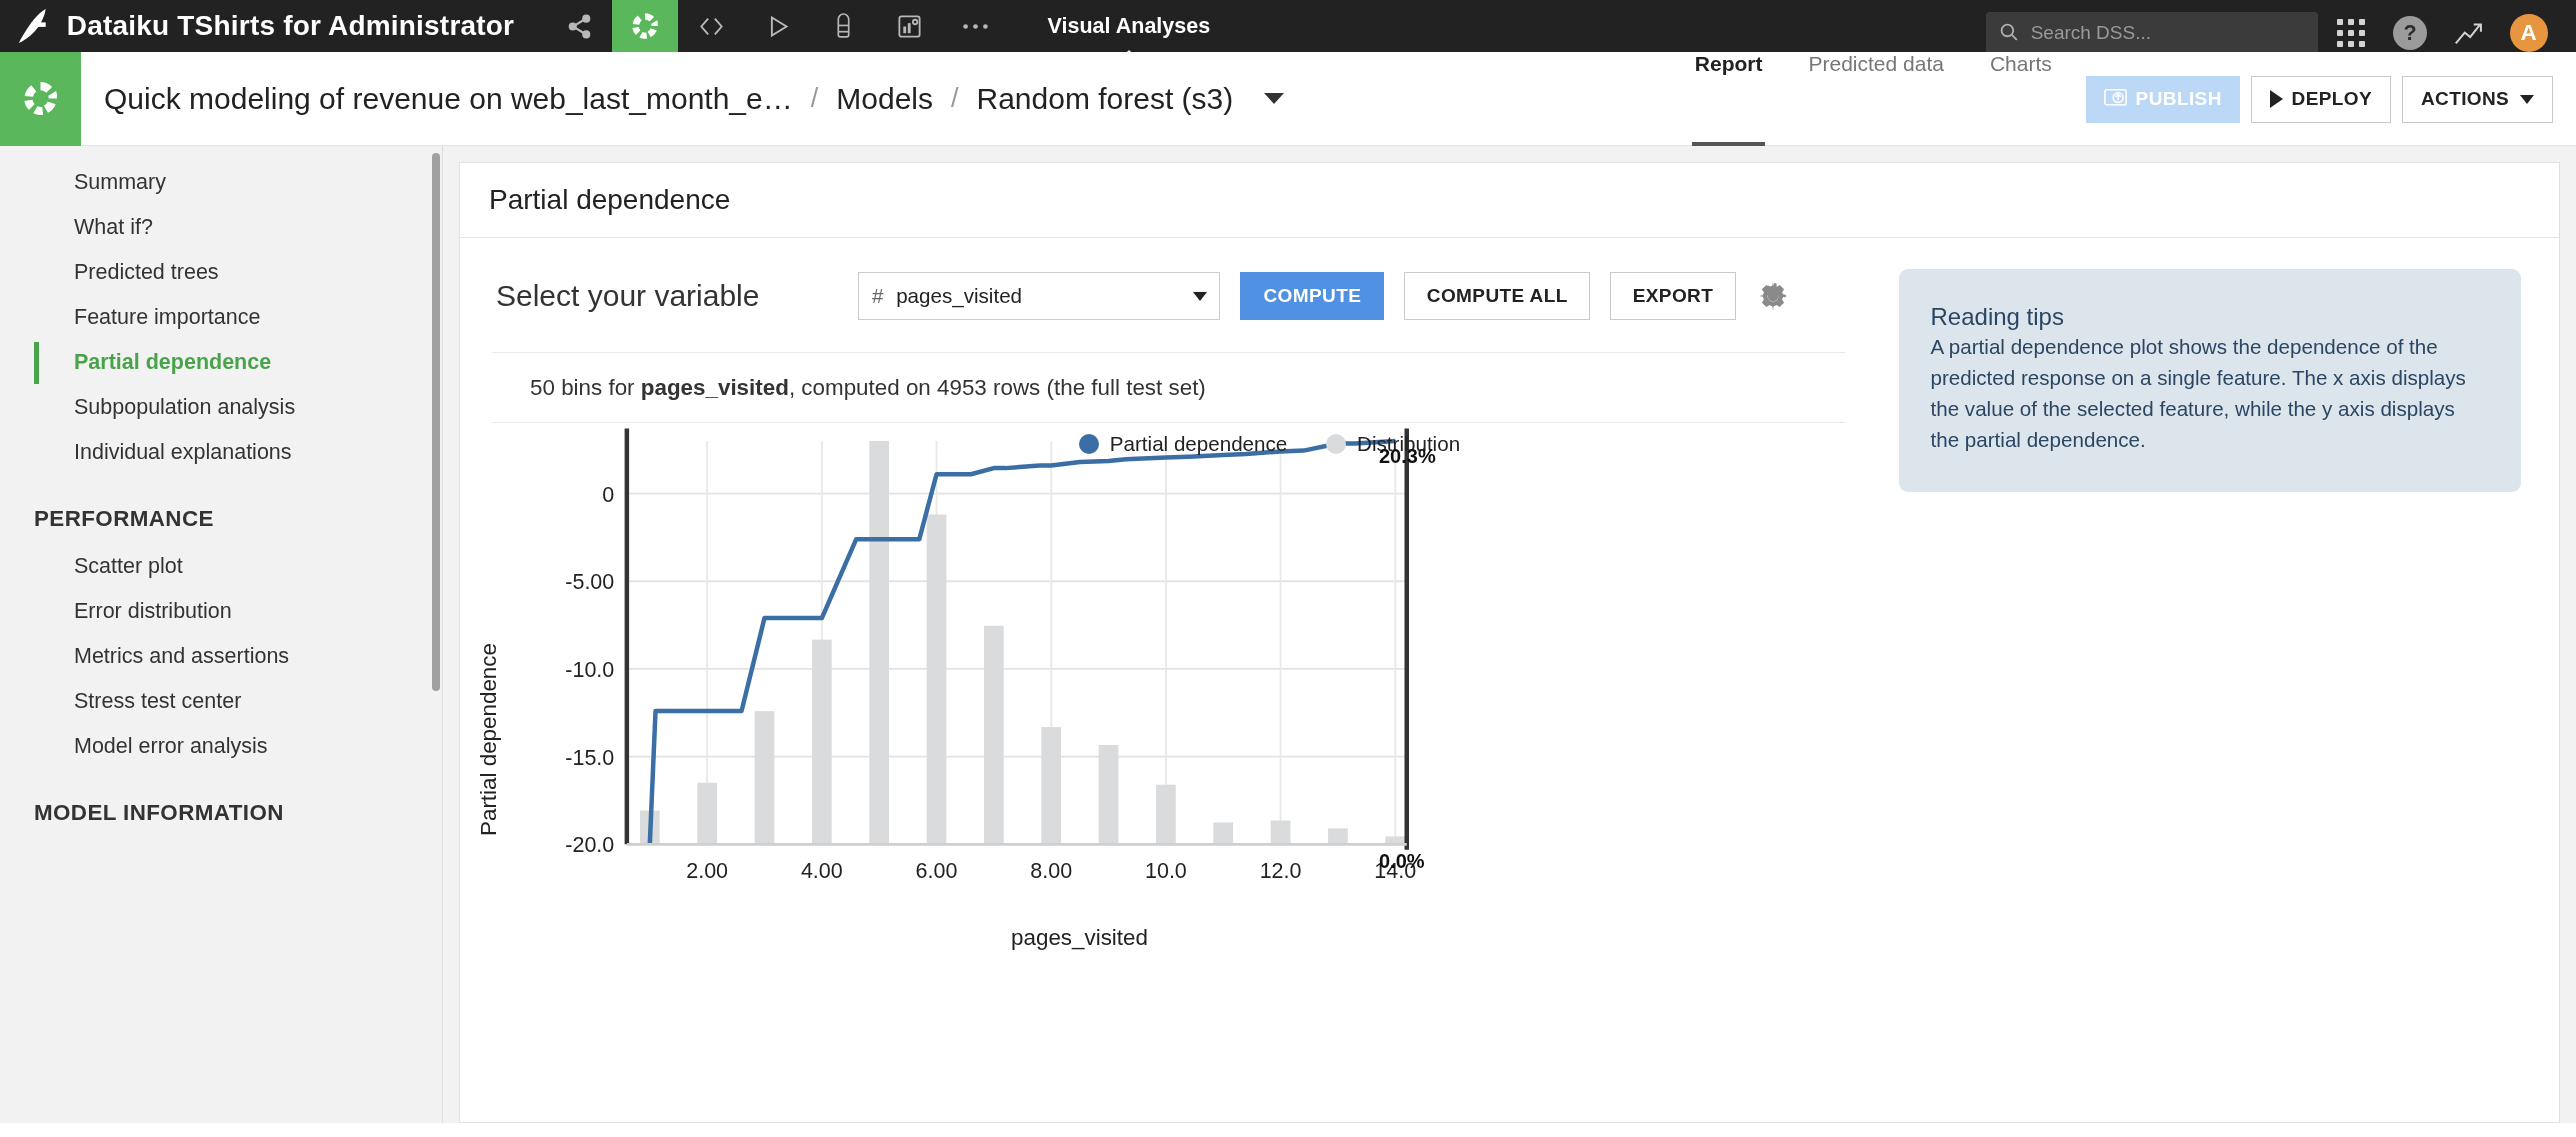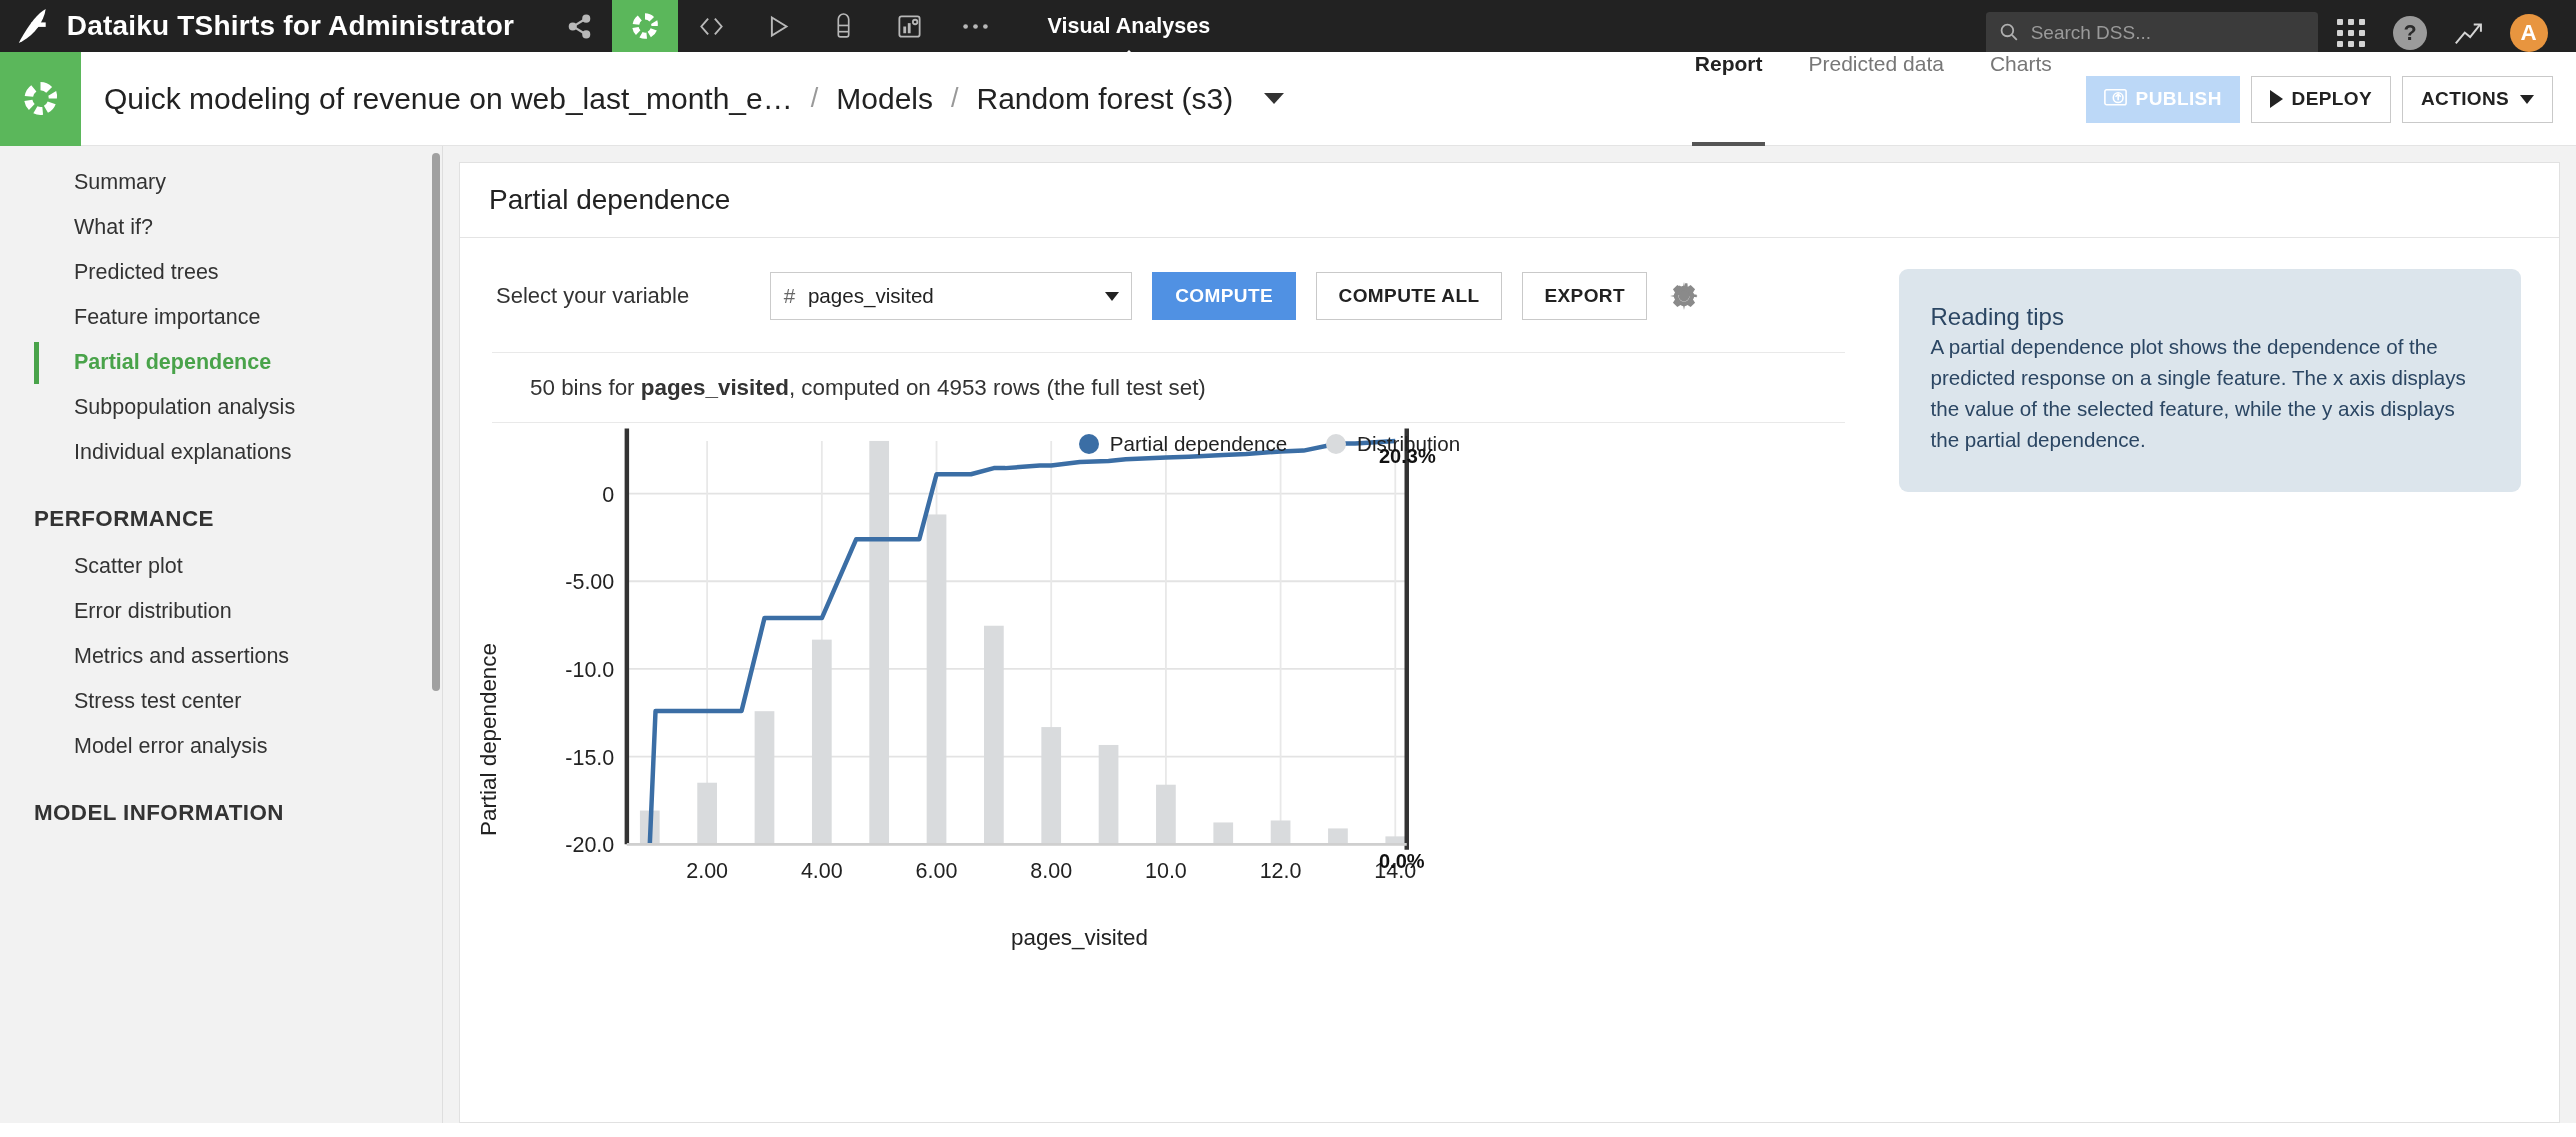--- a/index.html
+++ b/index.html
@@ -197,21 +197,21 @@
     border-bottom: 0.9px solid #e4e4e4;
     font-size: 28px; color: #222;
   }
   .panel-body { display: flex; padding: 0; height: calc(100% - 75px); }
   .panel-left { flex: 1; padding: 0 0 0 0; min-width: 0; }
   .controls {
     display: flex; align-items: center;
     padding: 34px 0 32px 36px;
     gap: 20px;
   }
-  .ctl-label { font-size: 22px; color: #333; margin-right: 61px; }
+  .ctl-label { font-size: 30px; color: #333; margin-right: 79px; }
   .select {
     width: 362px; height: 48px;
     border: 0.9px solid #cbcbcb; background: #fff;
     display: flex; align-items: center;
     padding: 0 12.6px;
     font-size: 20.6px; color: #222;
     position: relative;
   }
   .select .hash { color: #666; margin-right: 12.6px; font-size: 20.6px; }
   .select .dd-caret {

